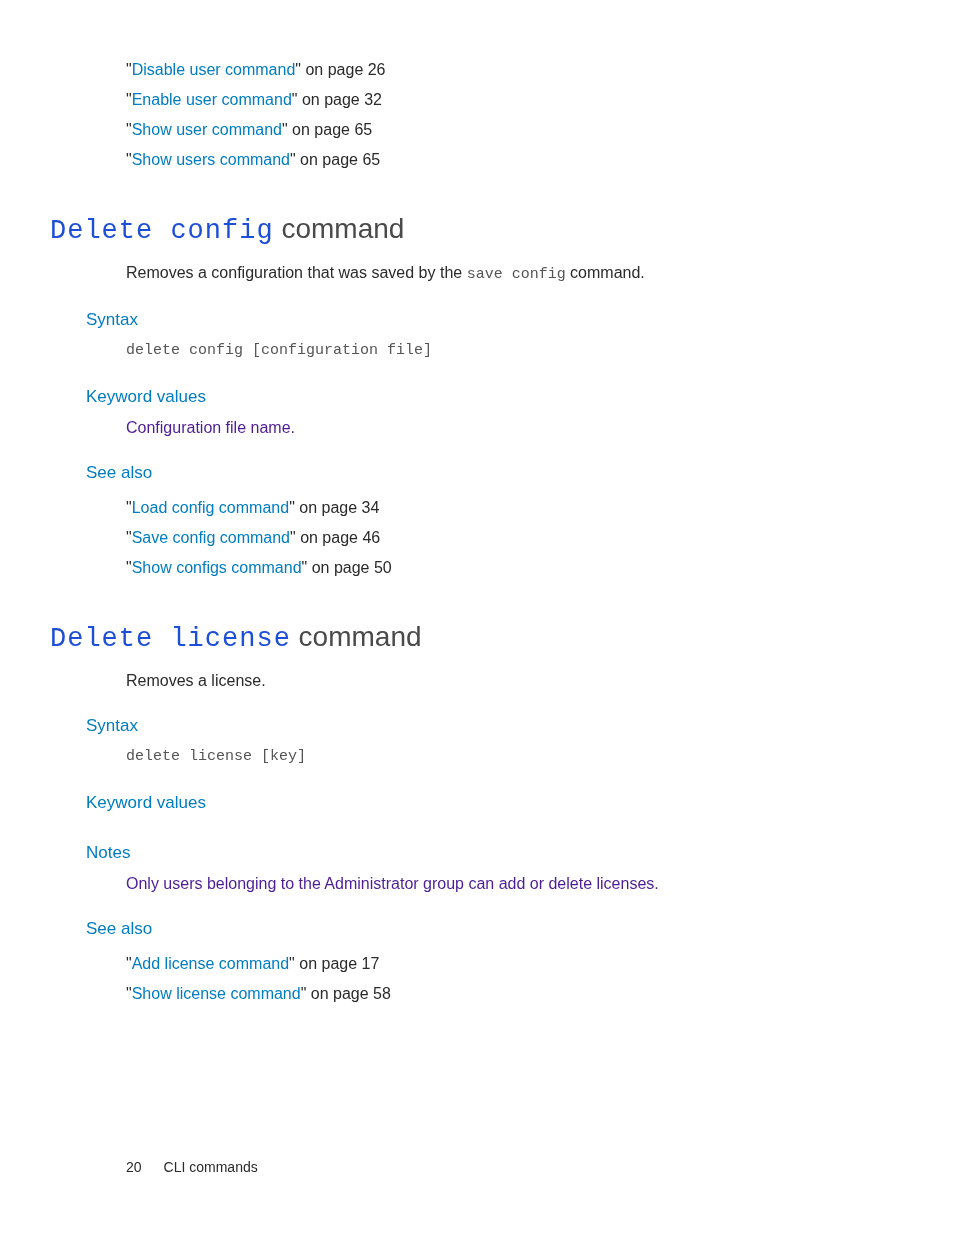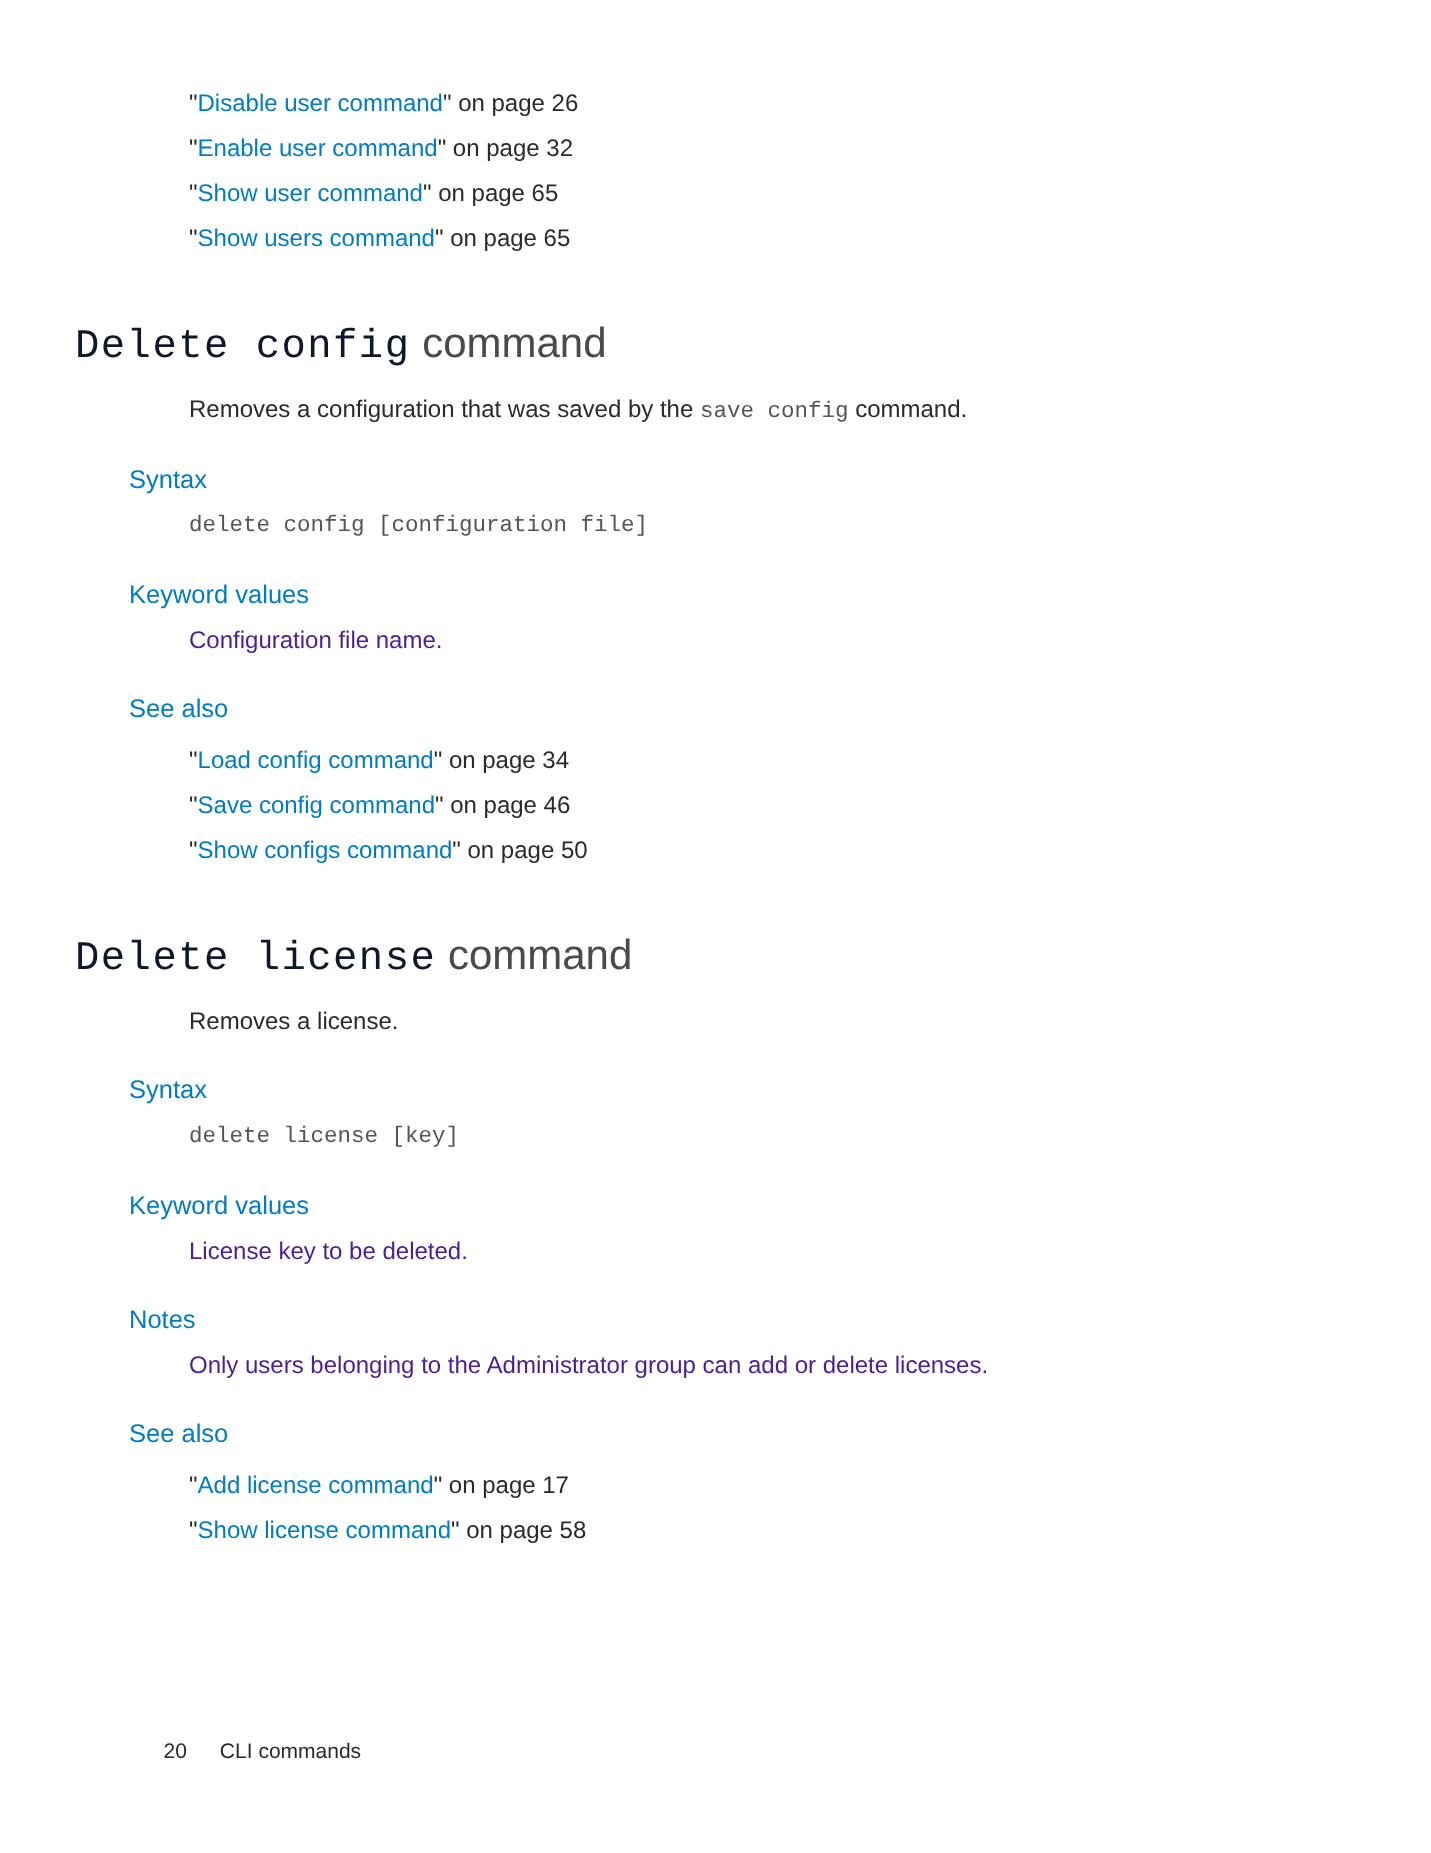--- a/index.html
+++ b/index.html
@@ -35,21 +35,21 @@
     margin: 0;
     padding: 38px 0 10px 50px;
     font-size: 28px;
     font-weight: 400;
     color: #555;
   }
   h2.cmd-heading .mono {
     font-family: "Courier New", monospace;
     letter-spacing: 1px;
     font-size: 27px;
-    color: #0f172a;
+    color: #1d4ed8;
   }
   h2.cmd-heading .word {
     font-family: "Segoe UI", "Helvetica Neue", Arial, sans-serif;
     color: #4a4a4a;
     margin-top: 20px;
   }
   .desc {
     font-size: 16px;
     line-height: 22px;
     padding-top: 6px;
@@ -79,21 +79,21 @@
     color: #4c1d95;
     padding-top: 4px;
     line-height: 22px;
   }
   .see-also-block {
     padding-top: 4px;
   }
   .footer {
     position: absolute;
     bottom: 60px;
-    left: 109px;
+    left: 126px;
     font-size: 14px;
     color: #2a2a2a;
   }
   .footer .pn {
     padding-right: 22px;
   }
 </style>
 </head>
 <body>
 
@@ -130,21 +130,20 @@
     <span class="mono">Delete license</span><span class="word"> command</span>
   </h2>
   <div class="body-indent desc">
     <span>Removes a license.</span>
   </div>
 
   <div class="sub-h">Syntax</div>
   <div class="body-indent code-line">delete license [key]</div>
 
   <div class="sub-h">Keyword values</div>
-  <div class="body-indent plain-body">License key to be deleted.</div>
 
   <div class="sub-h">Notes</div>
   <div class="body-indent plain-body">Only users belonging to the Administrator group can add or delete licenses.</div>
 
   <div class="sub-h">See also</div>
   <div class="body-indent see-also-block">
     <div class="xref-line"><span class="q">"</span><span class="xref-link">Add license command</span><span>" on page 17</span></div>
     <div class="xref-line"><span class="q">"</span><span class="xref-link">Show license command</span><span>" on page 58</span></div>
   </div>
 

